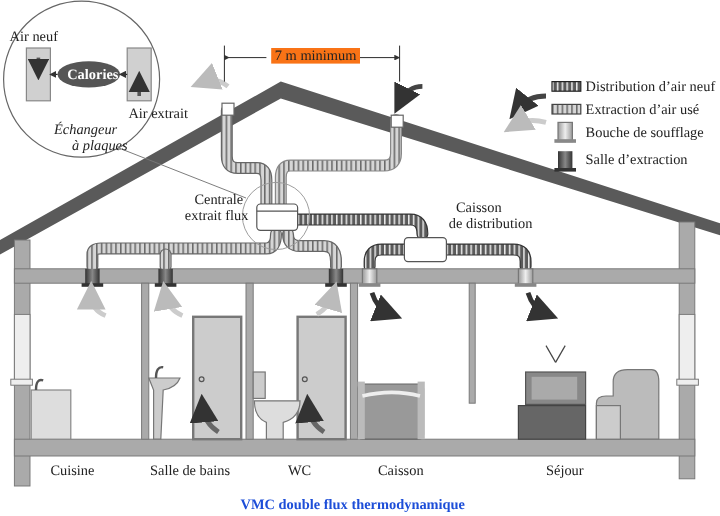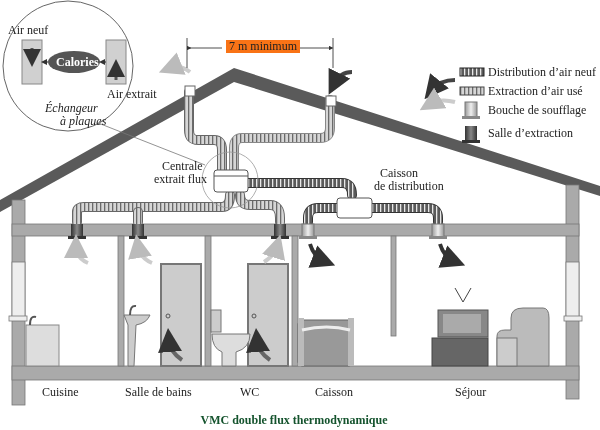--- a/index.html
+++ b/index.html
@@ -1,21 +1,21 @@
 <!DOCTYPE html>
 <html><head>
 <meta charset="utf-8">
 <style>
   html,body{margin:0;padding:0;background:#fff;}
   body{width:600px;height:430px;position:relative;overflow:hidden;font-family:"Liberation Serif","DejaVu Serif",serif;}
   #stage{position:absolute;left:0;top:0;}
   .lbl{position:absolute;font-size:12px;color:#222;white-space:nowrap;line-height:13px;}
   .ctr{text-align:left;}
   .ital{font-style:italic;}
-  .title{position:absolute;left:0;width:588px;top:413px;text-align:center;font-weight:bold;font-size:12px;color:#14532d;}
+  .title{position:absolute;left:0;width:588px;top:413px;text-align:center;font-weight:bold;font-size:12px;color:#1d4ed8;}
 </style>
 </head>
 <body>
 
 <svg id="stage" width="600" height="430" viewBox="0 0 600 430">
   <defs>
     <pattern id="ribDark" width="4" height="4" patternUnits="userSpaceOnUse">
       <rect width="4" height="4" fill="#5a5a5a"></rect>
       <rect x="0" width="1.3" height="4" fill="#e8e8e8"></rect>
     </pattern>

